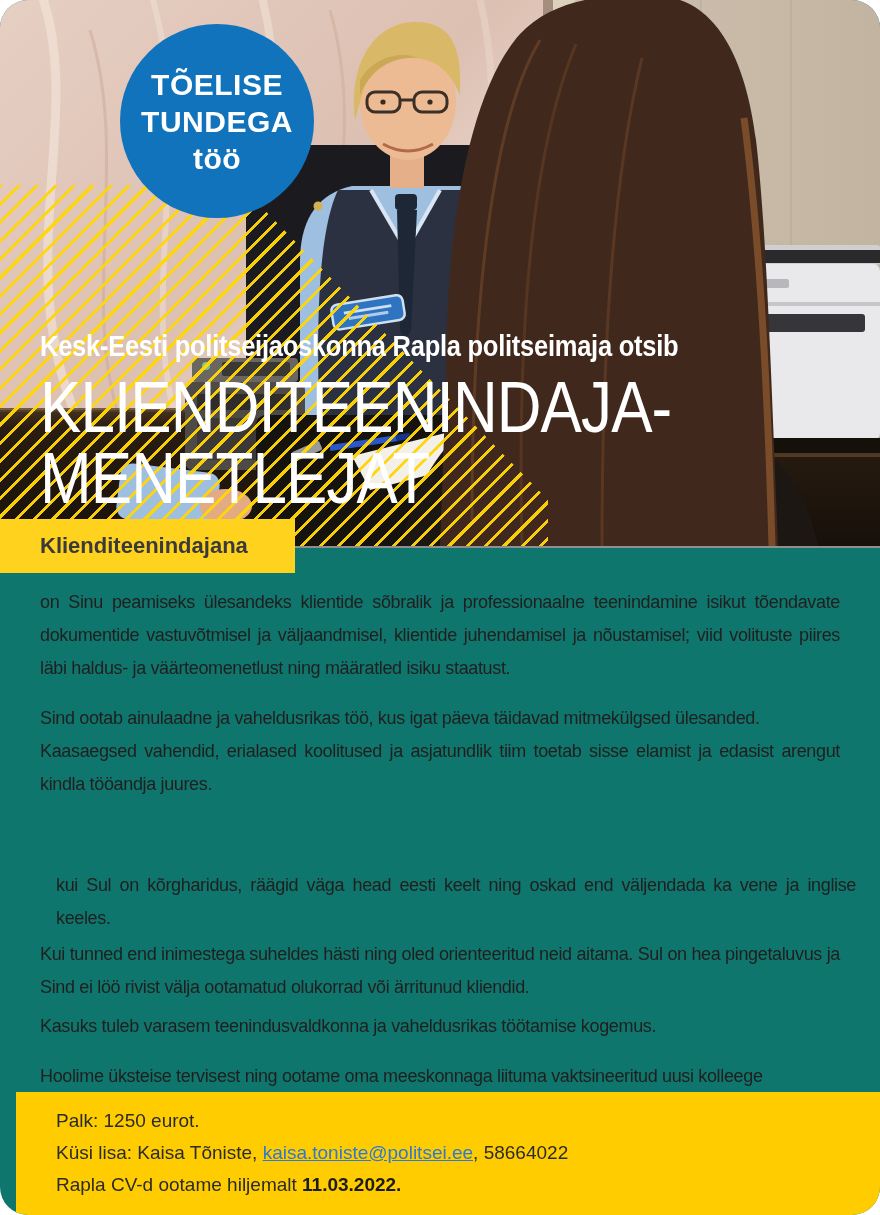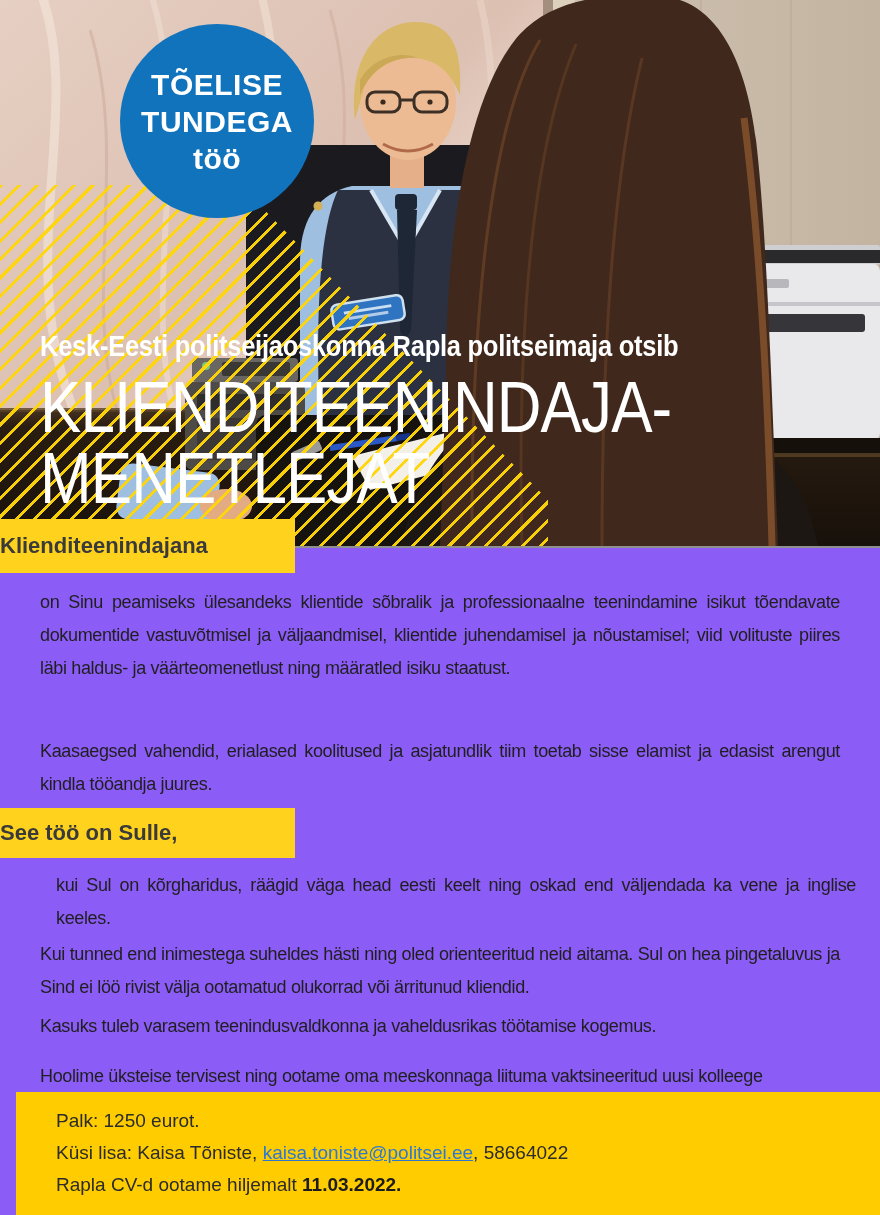--- a/index.html
+++ b/index.html
@@ -1,36 +1,36 @@
 <!DOCTYPE html>
 <html><head>
 <meta charset="utf-8">
 <style>
   * { margin:0; padding:0; box-sizing:border-box; }
   html,body { width:880px; }
   body { font-family:"Liberation Sans", sans-serif; background:#fff; }
-  .poster { position:relative; width:880px; height:1215px; background:#8b5cf6; overflow:hidden; }
+  .poster { position:relative; width:880px; height:1215px; background:#0f766e; overflow:hidden;border-radius:28px; }
 
   
   .photo { position:absolute; left:0; top:0; width:880px; height:548px; border-bottom:2px solid #8f8f8f; overflow:hidden; }
   .photo svg { position:absolute; left:0; top:0; width:880px; height:546px; display:block; }
   .stripes { position:absolute; left:0; top:0; width:880px; height:546px;
     background:repeating-linear-gradient(135deg, rgba(255,214,9,.96) 0 3px, rgba(255,214,9,0) 3px 13px);
     clip-path:polygon(0px 185px, 240px 185px, 548px 500px, 548px 546px, 0px 546px); }
   .badge { position:absolute; left:120px; top:24px; width:194px; height:194px; border-radius:50%;
     background:#1173bc; color:#fff; display:flex; flex-direction:column; align-items:center; justify-content:center;
     font-weight:bold; font-size:30px; line-height:37px; letter-spacing:.5px; }
   .kicker { position:absolute; left:40px; top:328px; color:#fff; font-weight:bold; font-size:30px; line-height:36px;
     letter-spacing:-.3px; transform:scaleX(.85); transform-origin:0 50%; white-space:nowrap; }
   .big-title { position:absolute; left:40px; top:372px; color:#fff; font-weight:400; font-size:72px; line-height:71px;
     letter-spacing:-1px; transform:scaleX(.86); transform-origin:0 0; white-space:nowrap; }
 
   
   .bar { position:absolute; left:0; background:#ffd21e; color:#3a3a3a; font-weight:bold; font-size:22px;
-    display:flex; align-items:center; }
+    padding-left:40px; display:flex; align-items:center; }
   .bar1 { top:519px; width:295px; height:54px; }
   .bar2 { top:808px; width:295px; height:50px; }
 
   
   .para { position:absolute; left:40px; width:800px; color:#1f1f1f; font-size:18px; line-height:33px;
     letter-spacing:-.35px; text-align:justify; }
   .p-s1-1 { top:586px; }
   .p-s1-2 { top:702px; text-align:left; }
   .p-s1-3 { top:735px; }
   .p-s2-1 { top:869px;margin-left:16px; }
@@ -181,23 +181,23 @@
 
     <div class="kicker">Kesk-Eesti politseijaoskonna Rapla politseimaja otsib</div>
     <div class="big-title">
       <div>KLIENDITEENINDAJA-</div>
       <div>MENETLEJAT</div>
     </div>
   </div>
 
   <div class="bar bar1">Klienditeenindajana</div>
   <p class="para p-s1-1">on Sinu peamiseks ülesandeks klientide sõbralik ja professionaalne teenindamine isikut tõendavate dokumentide vastuvõtmisel ja väljaandmisel, klientide juhendamisel ja nõustamisel; viid volituste piires läbi haldus- ja väärteomenetlust ning määratled isiku staatust.</p>
+  <p class="para p-s1-2">Sind ootab ainulaadne ja vaheldusrikas töö, kus igat päeva täidavad mitmekülgsed ülesanded.</p>
   <p class="para p-s1-3">Kaasaegsed vahendid, erialased koolitused ja asjatundlik tiim toetab sisse elamist ja edasist arengut kindla tööandja juures.</p>
 
-  <div class="bar bar2">See töö on Sulle,</div>
   <p class="para p-s2-1">kui Sul on kõrgharidus, räägid väga head eesti keelt ning oskad end väljendada ka vene ja inglise keeles.</p>
   <p class="para p-s2-2">Kui tunned end inimestega suheldes hästi ning oled orienteeritud neid aitama. Sul on hea pingetaluvus ja Sind ei löö rivist välja ootamatud olukorrad või ärritunud kliendid.</p>
   <p class="para p-s2-3">Kasuks tuleb varasem teenindusvaldkonna ja vaheldusrikas töötamise kogemus.</p>
   <p class="para p-s2-4">Hoolime üksteise tervisest ning ootame oma meeskonnaga liituma vaktsineeritud uusi kolleege</p>
 
   <div class="footer">
     <div class="line">Palk: 1250 eurot.</div>
     <div class="line"><span>Küsi lisa: Kaisa Tõniste, </span><a class="email-link" href="#">kaisa.toniste@politsei.ee</a><span>, 58664022</span></div>
     <div class="line"><span>Rapla CV-d ootame hiljemalt </span><span class="bold-date">11.03.2022.</span></div>
   </div>

